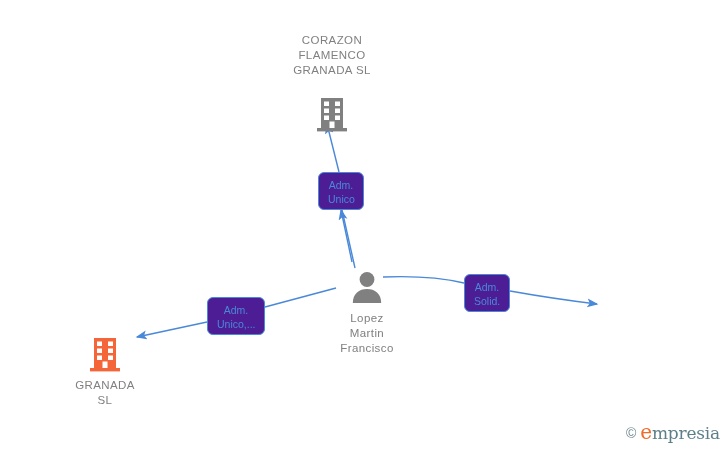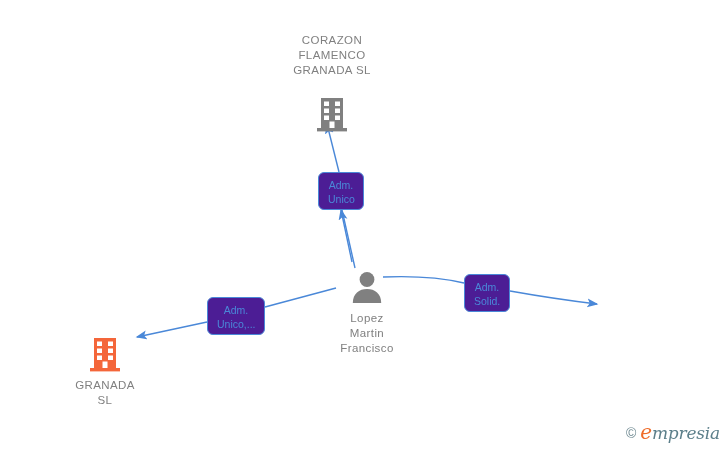--- a/index.html
+++ b/index.html
@@ -84,21 +84,20 @@
     gap: 4px;
     user-select: none;
   }
   #watermark .copy-mark {
     color: #6f8a92;
     font-size: 14px;
     line-height: 14px;
   }
   #watermark .brand {
     font-family: "DejaVu Serif", serif;
-    font-style: italic;
     font-size: 17px;
     line-height: 17px;
     color: #5c7f8a;
     letter-spacing: -0.2px;
   }
   #watermark .brand .brand-e {
     color: #ef6c2a;
     font-size: 20px;
   }
 </style>

